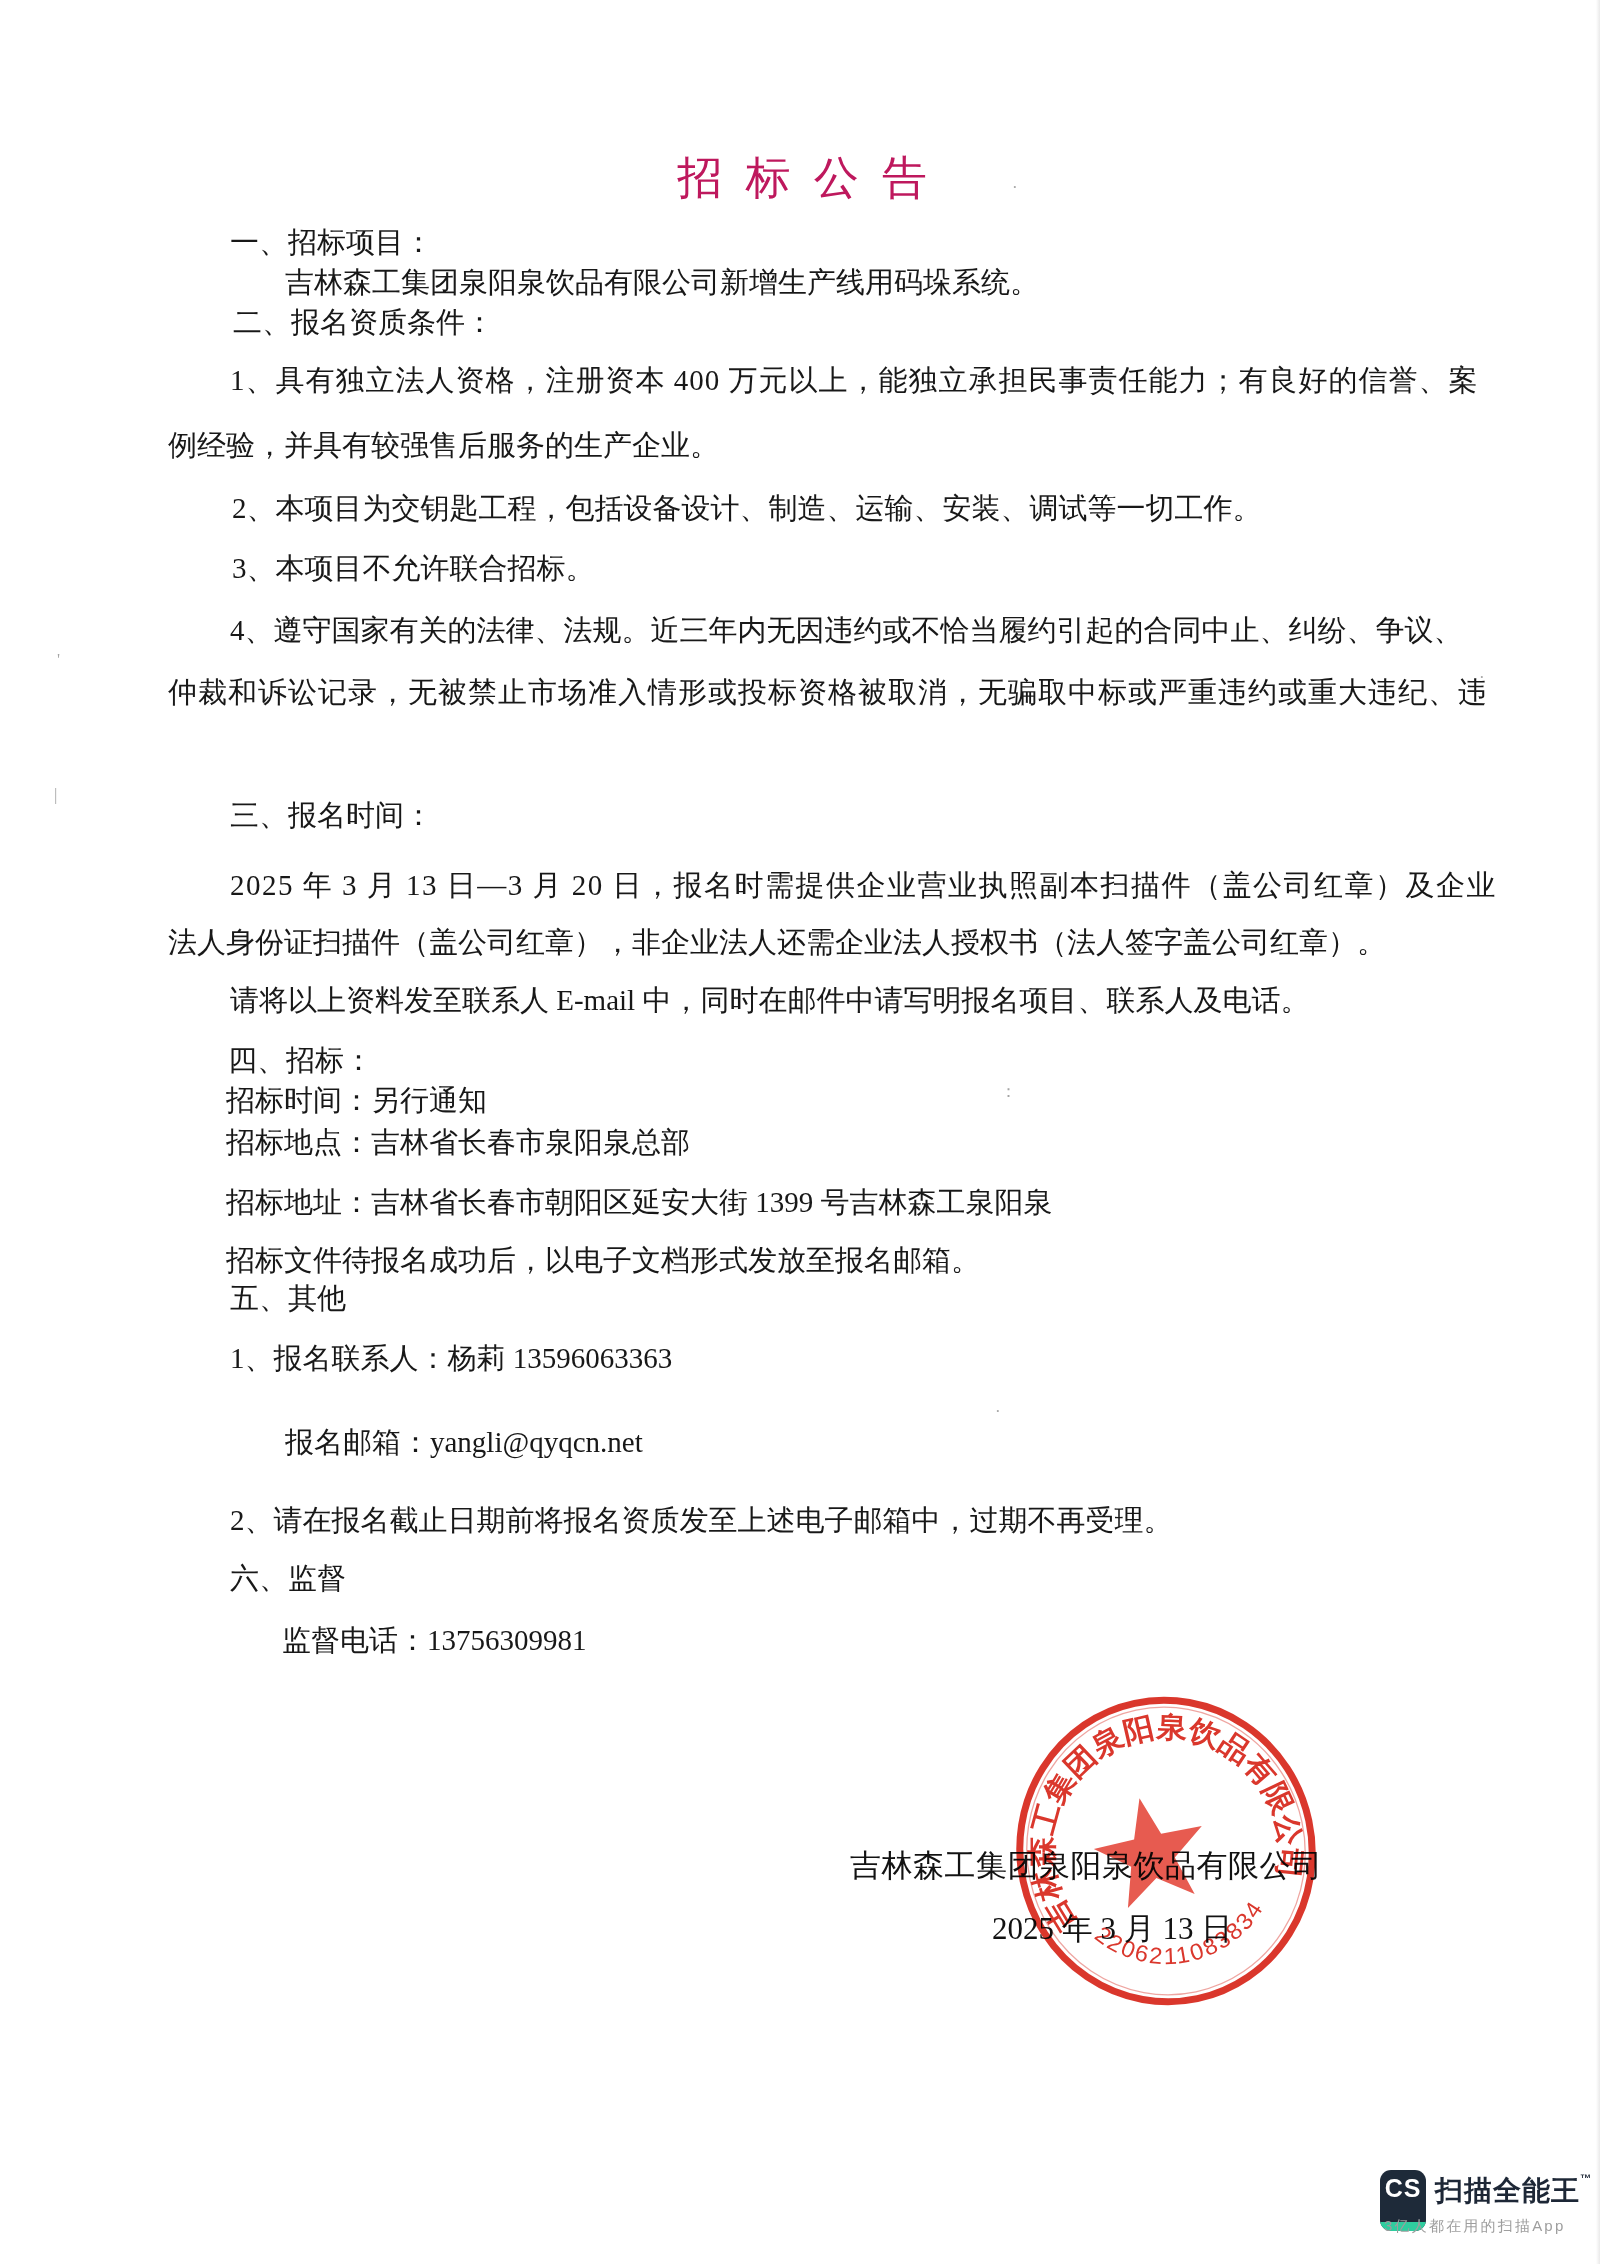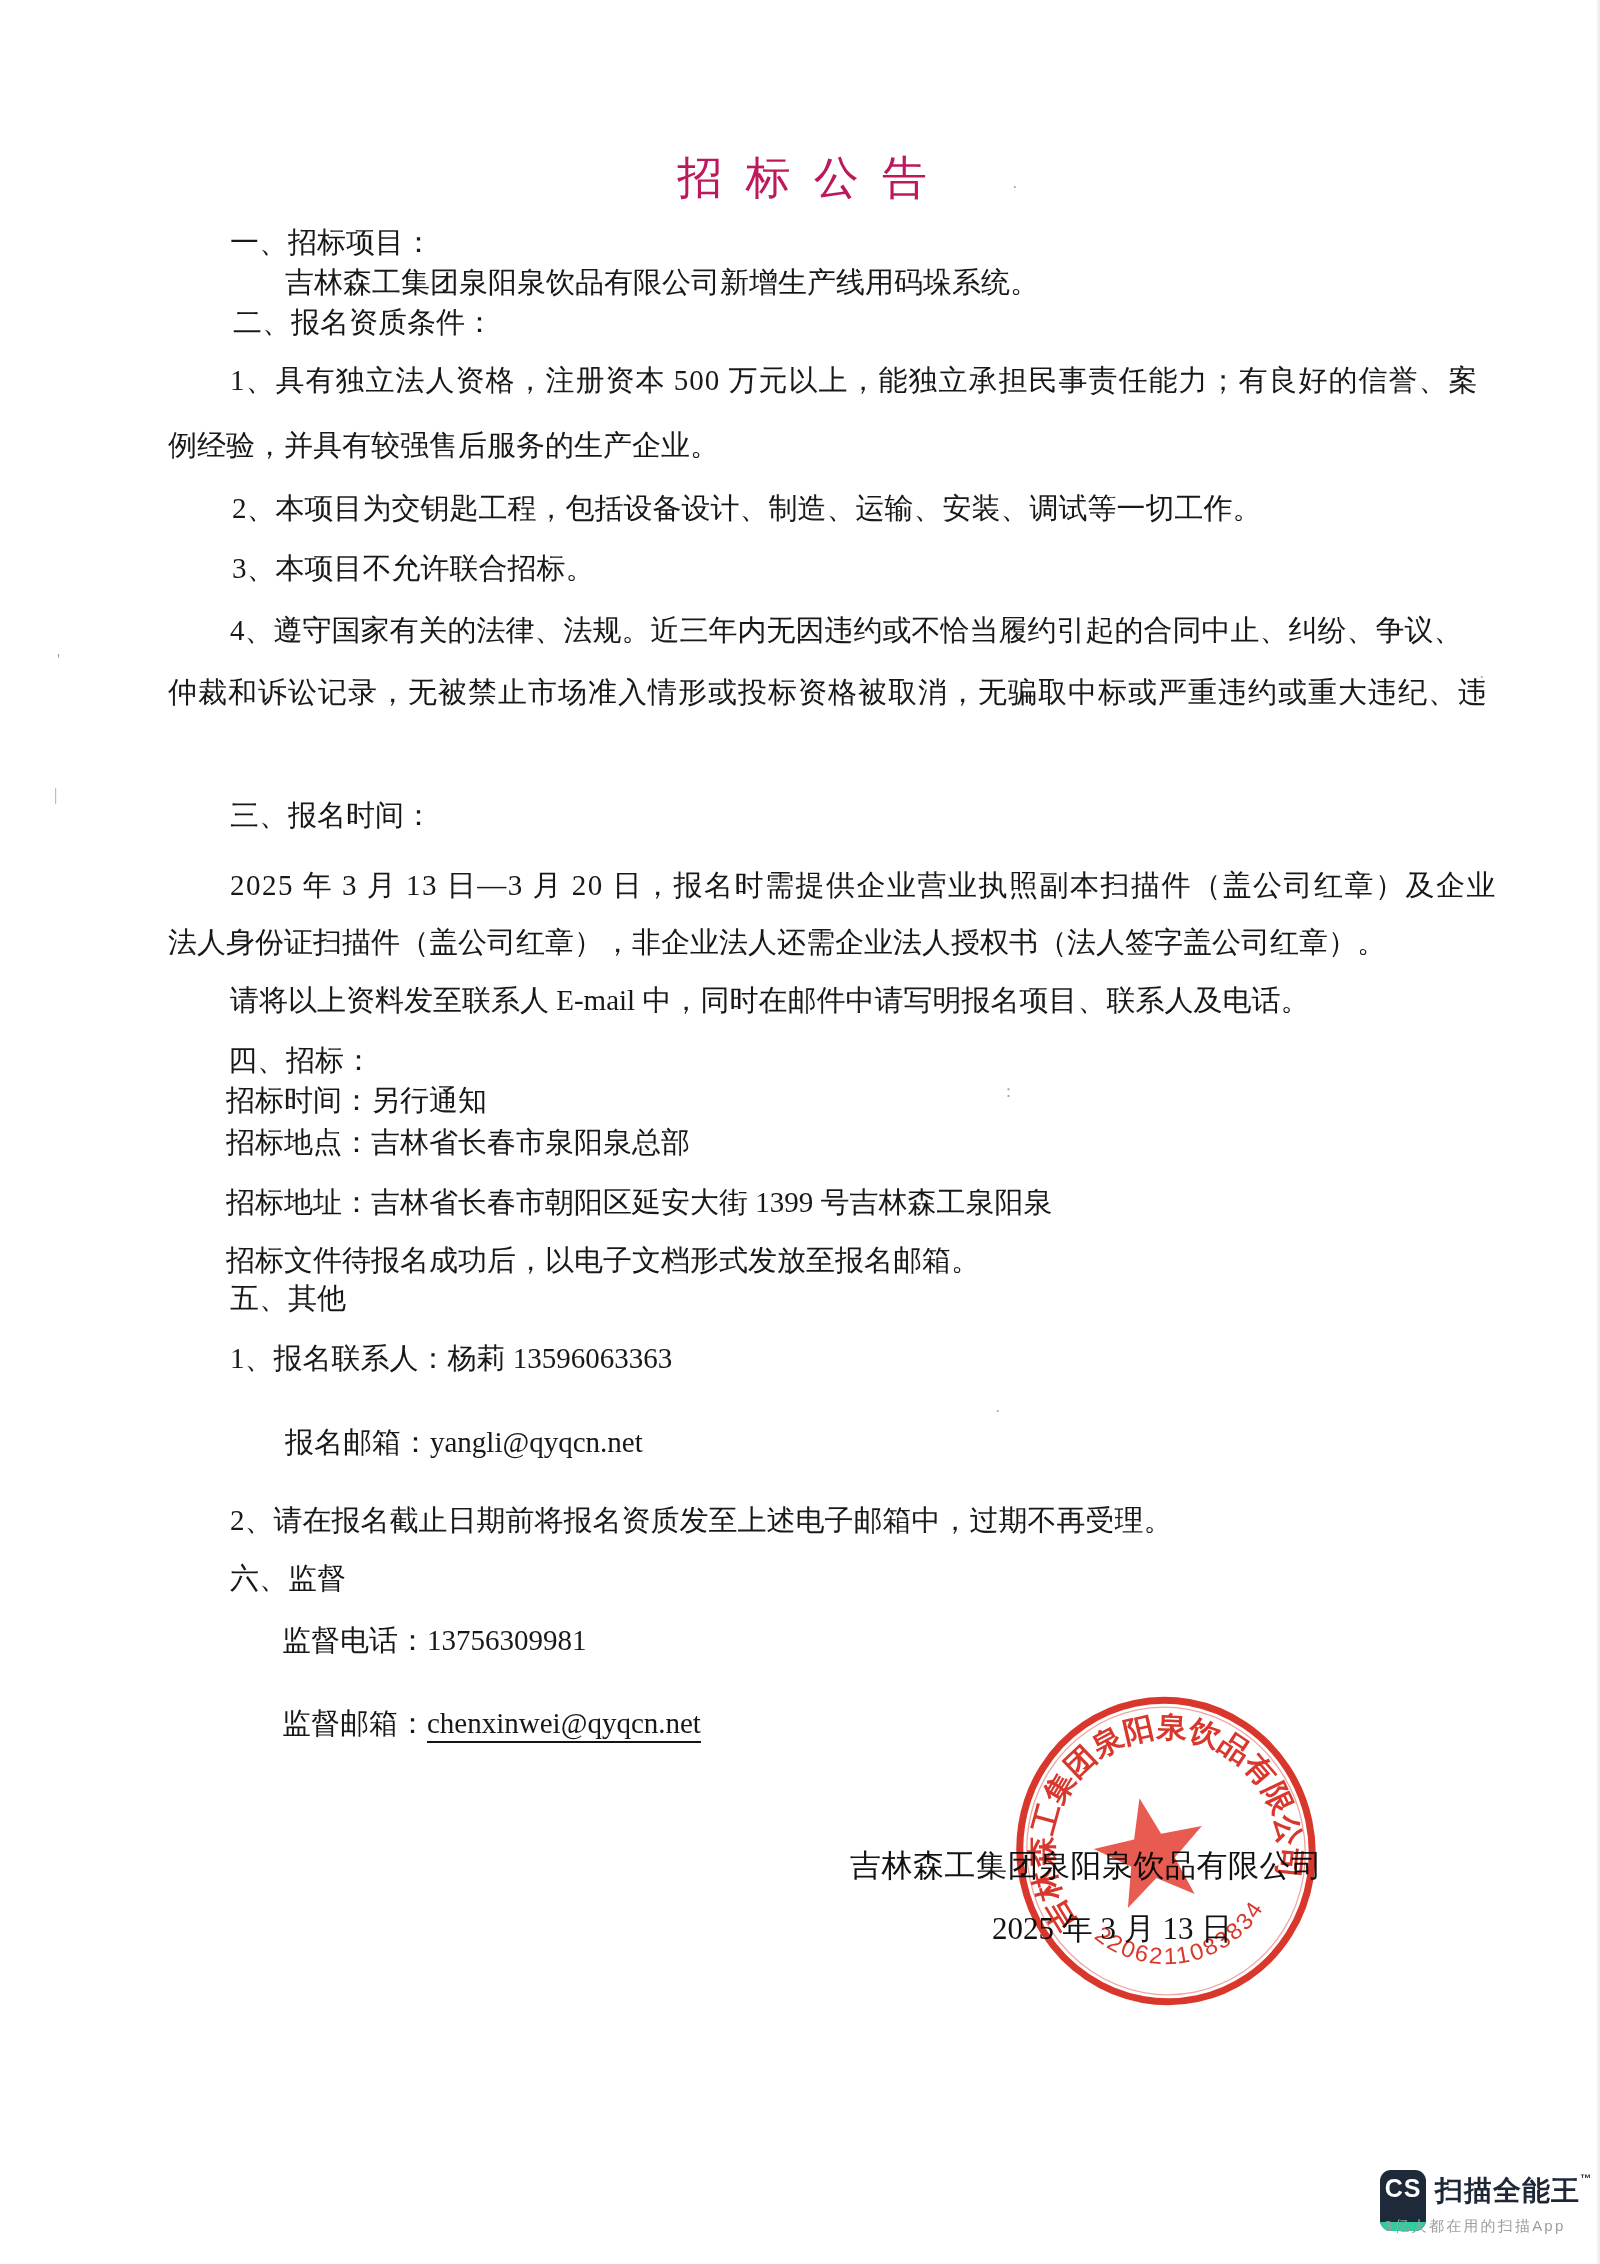--- a/index.html
+++ b/index.html
@@ -42,21 +42,21 @@
 
 <div class="page">
   <div class="edge-shade"></div>
 
   <div class="title">招 标 公 告</div>
 
   <div class="ln" style="left:230px;top:222px">一、招标项目：</div>
   <div class="ln" style="left:285px;top:262px">吉林森工集团泉阳泉饮品有限公司新增生产线用码垛系统。</div>
 
   <div class="ln" style="left:233px;top:302px">二、报名资质条件：</div>
-  <div class="ln" style="left:230px;top:360px;letter-spacing:1px">1、具有独立法人资格，注册资本 500 万元以上，能独立承担民事责任能力；有良好的信誉、案</div>
+  <div class="ln" style="left:230px;top:360px;letter-spacing:1px">1、具有独立法人资格，注册资本 400 万元以上，能独立承担民事责任能力；有良好的信誉、案</div>
   <div class="ln" style="left:168px;top:425px">例经验，并具有较强售后服务的生产企业。</div>
   <div class="ln" style="left:232px;top:488px">2、本项目为交钥匙工程，包括设备设计、制造、运输、安装、调试等一切工作。</div>
   <div class="ln" style="left:232px;top:548px">3、本项目不允许联合招标。</div>
   <div class="ln" style="left:230px;top:610px">4、遵守国家有关的法律、法规。近三年内无因违约或不恰当履约引起的合同中止、纠纷、争议、</div>
   <div class="ln" style="left:168px;top:672px;letter-spacing:1px">仲裁和诉讼记录，无被禁止市场准入情形或投标资格被取消，无骗取中标或严重违约或重大违纪、违</div>
 
   <div class="ln" style="left:230px;top:795px">三、报名时间：</div>
   <div class="ln" style="left:230px;top:865px;letter-spacing:1.5px">2025 年 3 月 13 日—3 月 20 日，报名时需提供企业营业执照副本扫描件（盖公司红章）及企业</div>
   <div class="ln" style="left:168px;top:922px">法人身份证扫描件（盖公司红章），非企业法人还需企业法人授权书（法人签字盖公司红章）。</div>
   <div class="ln" style="left:230px;top:980px">请将以上资料发至联系人 E-mail 中，同时在邮件中请写明报名项目、联系人及电话。</div>
@@ -67,21 +67,20 @@
   <div class="ln" style="left:226px;top:1182px">招标地址：吉林省长春市朝阳区延安大街 1399 号吉林森工泉阳泉</div>
   <div class="ln" style="left:226px;top:1240px">招标文件待报名成功后，以电子文档形式发放至报名邮箱。</div>
 
   <div class="ln" style="left:230px;top:1278px">五、其他</div>
   <div class="ln" style="left:230px;top:1338px">1、报名联系人：杨莉  13596063363</div>
   <div class="ln" style="left:285px;top:1422px"><span>报名邮箱：</span><span>yangli@qyqcn.net</span></div>
   <div class="ln" style="left:230px;top:1500px">2、请在报名截止日期前将报名资质发至上述电子邮箱中，过期不再受理。</div>
 
   <div class="ln" style="left:230px;top:1558px">六、监督</div>
   <div class="ln" style="left:282px;top:1620px">监督电话：13756309981</div>
-  <div class="ln" style="left:282px;top:1703px"><span>监督邮箱：</span><span class="em-underline">chenxinwei@qyqcn.net</span></div>
 
   <div class="sig" style="left:850px;top:1845px;letter-spacing:0.5px">吉林森工集团泉阳泉饮品有限公司</div>
   <div class="sig" style="left:992px;top:1908px">2025 年 3 月 13 日</div>
 
   <svg class="stamp-svg" viewBox="-176 -176 352 352" aria-hidden="true">
     <g transform="rotate(-12)" fill="none">
       <ellipse cx="0" cy="0" rx="146" ry="151" stroke="#d7271c" stroke-width="7"></ellipse>
       <ellipse cx="0" cy="0" rx="139" ry="144" stroke="#d7271c" stroke-width="1.3" opacity="0.45"></ellipse>
       <path id="sealTopArc" d="M -101.6 51.8 A 114 114 0 1 1 101.6 51.8" fill="none"></path>
       <path id="sealBottomArc" d="M -89.1 69.6 A 113 113 0 0 0 89.1 69.6" fill="none"></path>

